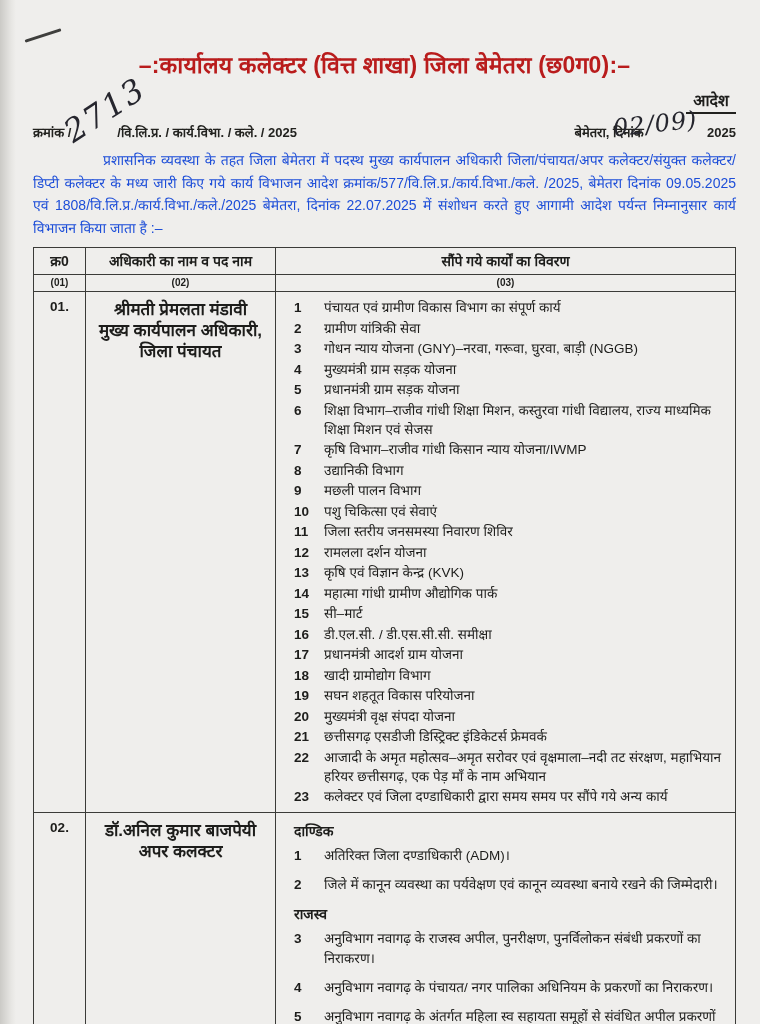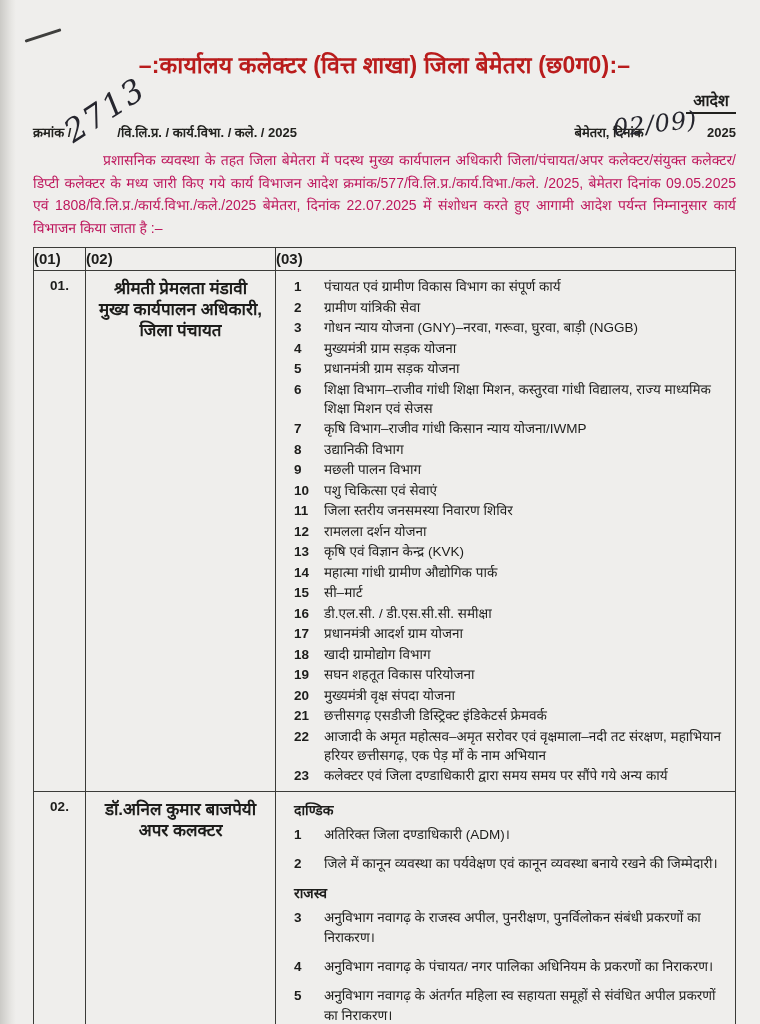--- a/index.html
+++ b/index.html
@@ -50,35 +50,35 @@
     left:27px; top:-32px; font-size:32px; transform:rotate(-33deg);
     letter-spacing:2px;
   }
   .hand-date {
     right:38px; top:-13px; font-size:24px; transform:rotate(-6deg);
     letter-spacing:1px;
   }
   .ref-left .gap { display:inline-block; width:46px; }
   .intro {
     margin-top:8px; font-size:14px; line-height:22.5px;
-    text-align:justify; color:#be185d; text-indent:70px;
+    text-align:justify; color:#1d4ed8; text-indent:70px;
   }
   table.order-table {
     margin-top:8px; width:100%; border-collapse:collapse; table-layout:fixed;
   }
   .order-table td, .order-table th {
     border:1.6px solid #3b3b38; vertical-align:top; color:#1d1d1b;
   }
   .order-table col.c1 { width:52px; }
   .order-table col.c2 { width:190px; }
   .order-table th {
     font-size:14px; font-weight:bold; text-align:center; padding:3px 2px 4px 2px;
   }
   .order-table td.subhead {
-    font-size:15px; text-align:left; padding:2px 0 3px 0; font-weight:bold;
+    font-size:10px; text-align:center; padding:2px 0 3px 0; font-weight:bold;
   }
   td.sno { text-align:center; font-weight:bold; font-size:13.5px; padding-top:7px; }
   td.officer { text-align:center; font-weight:bold; font-size:17px; padding:7px 6px 0 6px; line-height:21px; }
   td.works { padding:6px 10px 4px 18px; }
   .work-item { display:flex; font-size:13.5px; line-height:19px; margin-bottom:1.5px; color:#1d1d1b; }
   .work-item .num { width:30px; flex:0 0 30px; font-weight:bold; }
   .work-item .txt { flex:1; }
   tr.row2 .work-item { line-height:20px; margin-bottom:9px; }
   .section-heading { text-align:left; font-weight:bold; font-size:14px; margin:2px 0 6px 0; }
   tr.row2 td { border-bottom:none; height:243px; }
@@ -112,20 +112,25 @@
 
     <p class="intro">प्रशासनिक व्यवस्था के तहत जिला बेमेतरा में पदस्थ मुख्य कार्यपालन अधिकारी जिला/पंचायत/अपर कलेक्टर/संयुक्त कलेक्टर/डिप्टी कलेक्टर के मध्य जारी किए गये कार्य विभाजन आदेश क्रमांक/577/वि.लि.प्र./कार्य.विभा./कले. /2025, बेमेतरा दिनांक 09.05.2025 एवं 1808/वि.लि.प्र./कार्य.विभा./कले./2025 बेमेतरा, दिनांक 22.07.2025 में संशोधन करते हुए आगामी आदेश पर्यन्त निम्नानुसार कार्य विभाजन किया जाता है :–</p>
 
     <table class="order-table">
       <colgroup>
           <col class="c1">
           <col class="c2">
           <col class="c3">
         </colgroup>
       <thead>
+        <tr>
+          <th>क्र0</th>
+          <th>अधिकारी का नाम व पद नाम</th>
+          <th>सौंपे गये कार्यों का विवरण</th>
+        </tr>
         <tr>
           <td class="subhead">(01)</td>
           <td class="subhead">(02)</td>
           <td class="subhead">(03)</td>
         </tr>
       </thead>
       <tbody id="table-body">
           <tr>
             <td class="sno">01.</td>
             <td class="officer">

